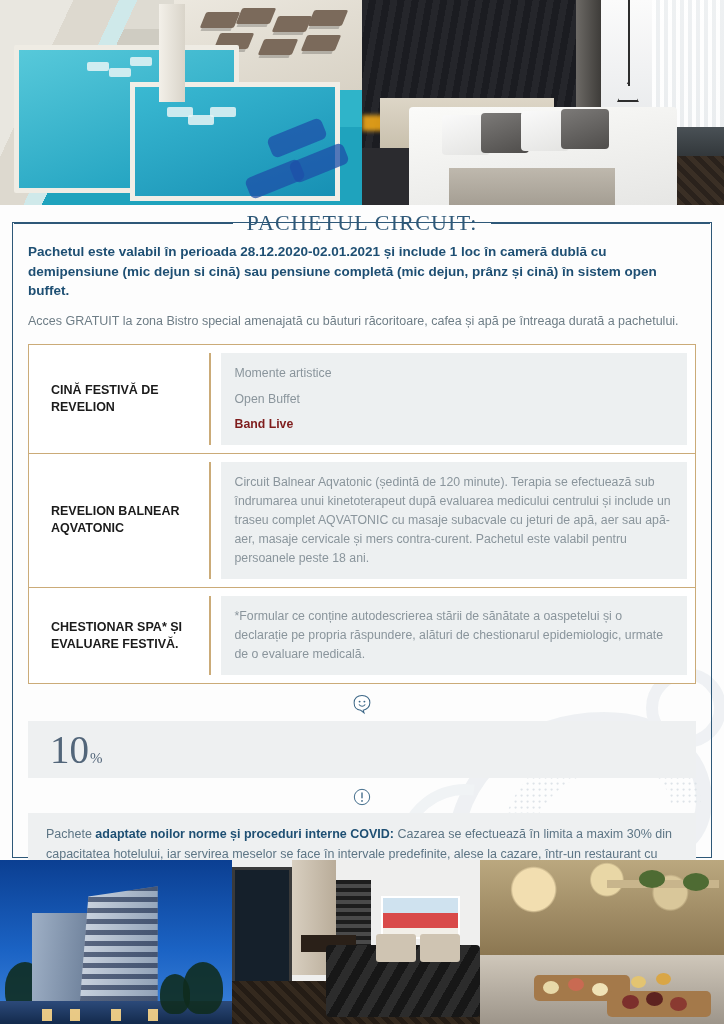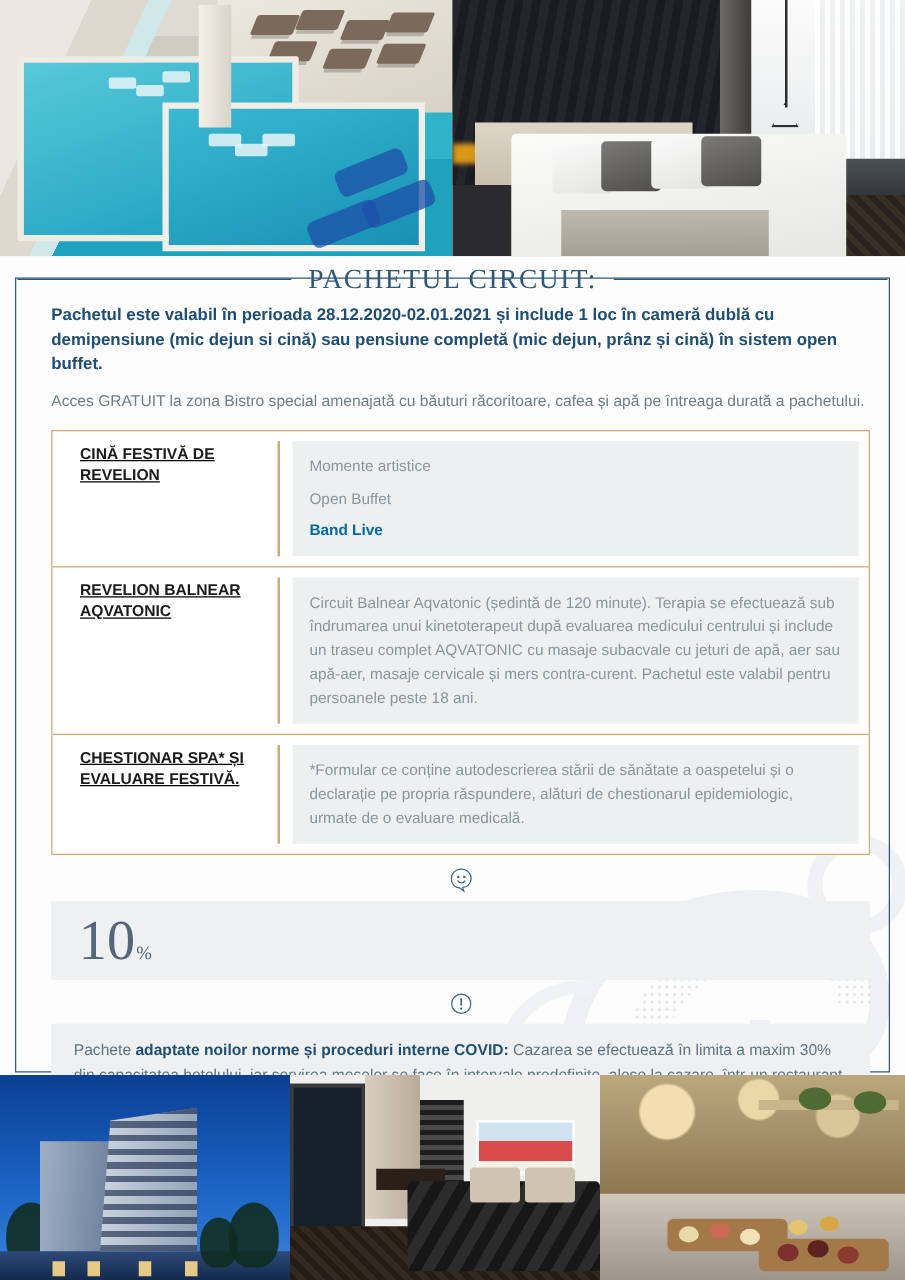--- a/index.html
+++ b/index.html
@@ -73,46 +73,46 @@
   .section-title-wrap{position:absolute;left:0;top:5px;width:724px;
     display:flex;align-items:center;gap:14px;padding:0 14px;}
   .rule{flex:1;height:1px;background:#2e5878;}
   .section-title{font-family:"Liberation Serif",serif;font-size:22px;letter-spacing:1.2px;
     color:#2e5878;white-space:nowrap;}
 
   
   .blue-frame{position:absolute;left:12px;top:17px;width:700px;height:636px;
     border:1.5px solid #2e5878;background:transparent;}
 
-  .inner{position:absolute;left:12px;top:17px;width:700px;height:636px;padding:20px 16px 0 29px;}
+  .inner{position:absolute;left:12px;top:17px;width:700px;height:636px;padding:20px 16px 0 16px;}
 
   .lead{color:#1e4f73;font-size:13.5px;font-weight:bold;line-height:1.45;margin-bottom:11px;}
   .sub{color:#6e7d86;font-size:12.5px;line-height:1.5;margin-bottom:14px;}
 
   
   .ftable{border:1.5px solid #cbab78;background:#fff;}
   .frow{display:flex;align-items:stretch;}
   .frow + .frow{border-top:1.5px solid #cbab78;}
-  .fleft{width:180px;flex:0 0 180px;display:flex;
-    padding:10px 8px 10px 22px;text-decoration:underline;}
+  .fleft{width:180px;flex:0 0 180px;display:flex;align-items:center;
+    padding:10px 8px 10px 22px;}
   .fleft span{color:#1b1b1b;font-size:12.5px;font-weight:bold;line-height:1.35;}
   .fdiv{width:1.5px;background:#cbab78;margin:8px 0;}
   .fright{flex:1;background:#edf0f1;padding:11px 14px;margin:8px 8px 8px 10px;}
   .fline{color:#8a959c;font-size:12.3px;line-height:1.5;margin-bottom:7px;}
   .fline:last-child{margin-bottom:0;}
-  .fline.strong{color:#0369a1;font-weight:bold;}
+  .fline.strong{color:#7f1d1d;font-weight:bold;}
   .fpara{color:#8a959c;font-size:12.3px;line-height:1.55;}
 
   
   .badge-icon{display:flex;justify-content:center;margin:9px 0 6px;}
   .badge-icon svg{display:block;}
 
   .discount-row{display:flex;align-items:center;background:#eef0f1;padding:9px 22px;gap:18px;}
   .pct{font-family:"Liberation Serif",serif;color:#53667a;display:flex;align-items:baseline;}
-  .pct .num{font-size:45px;line-height:1;}
+  .pct .num{font-size:39px;line-height:1;}
   .pct .sym{font-size:15px;margin-left:1px;}
   .discount-text{color:#1e4f73;font-size:12.8px;line-height:1.4;}
   .discount-text b{font-weight:bold;}
 
   .covid-row{background:#eef0f1;padding:11px 18px;}
   .covid-text{color:#5d7585;font-size:12.5px;line-height:1.62;}
   .covid-text b{color:#1e4f73;font-weight:bold;}
 
   
   .bot-photos{position:absolute;left:0;top:860px;width:724px;height:164px;display:flex;}

